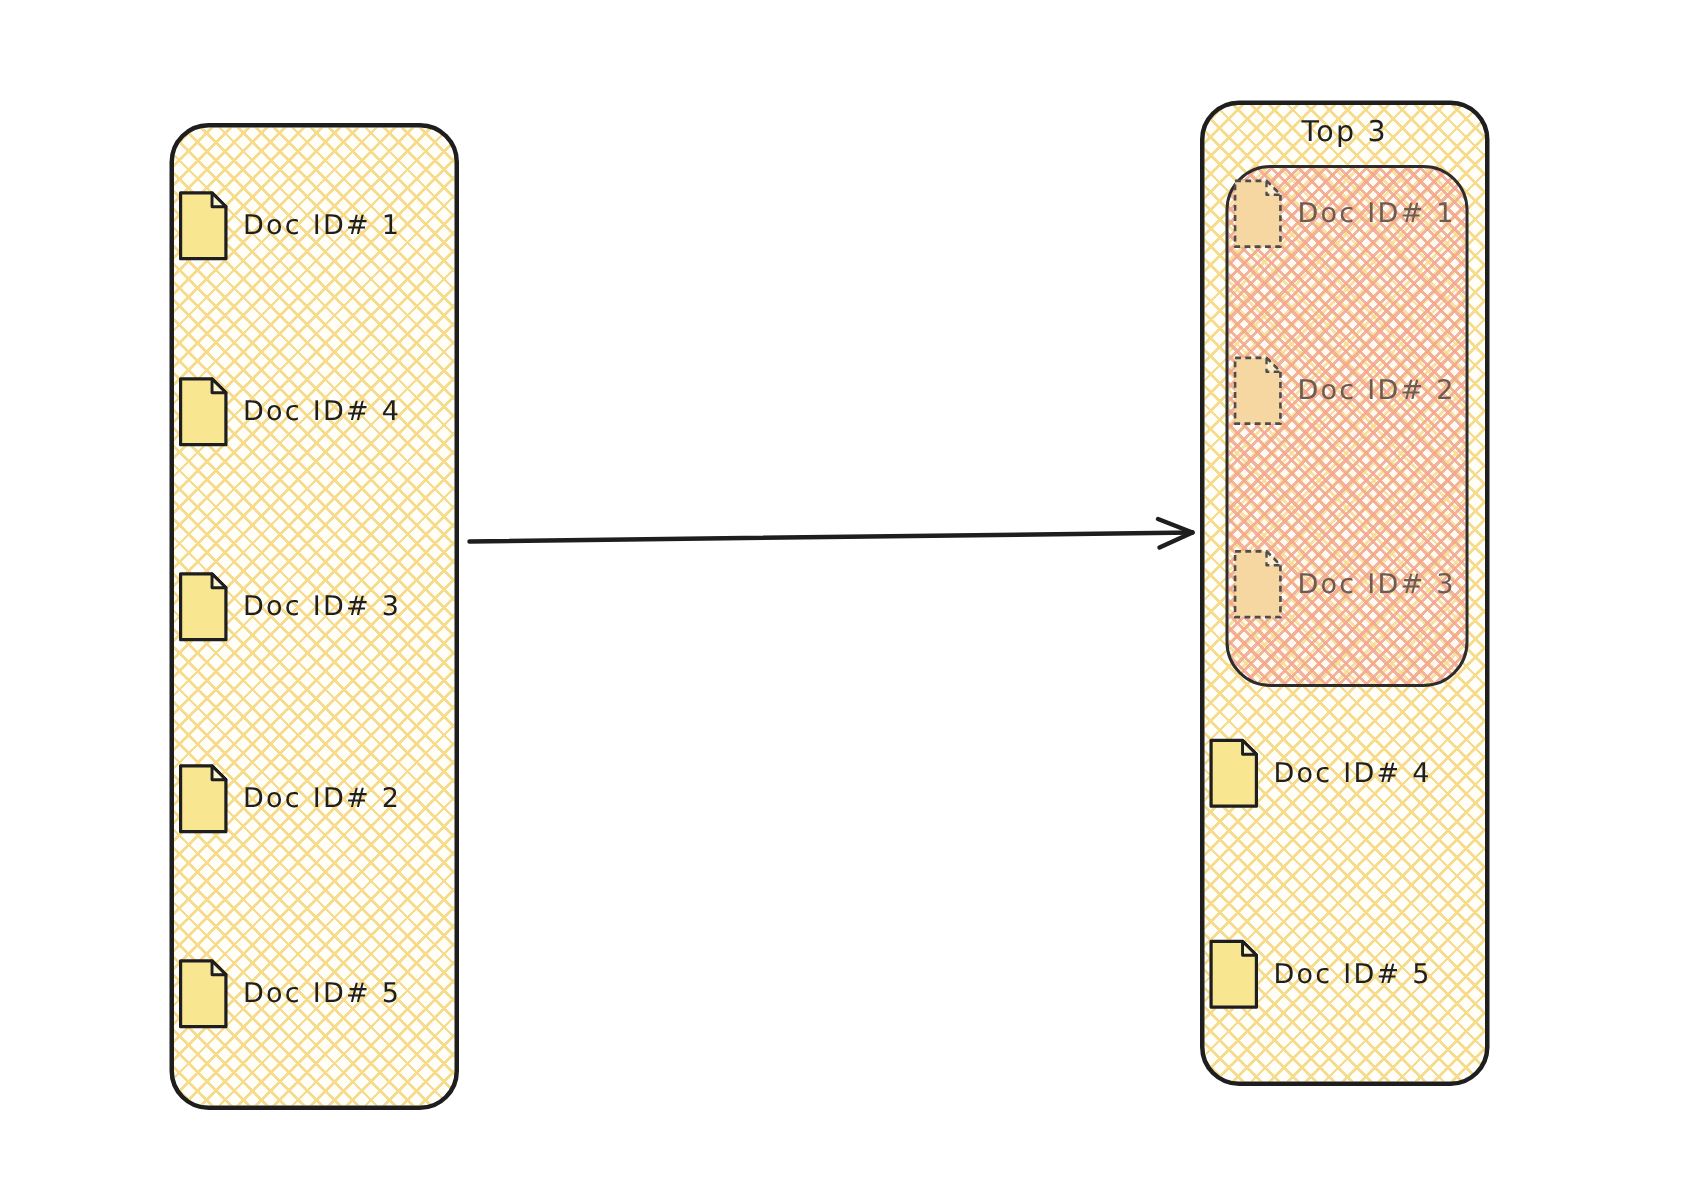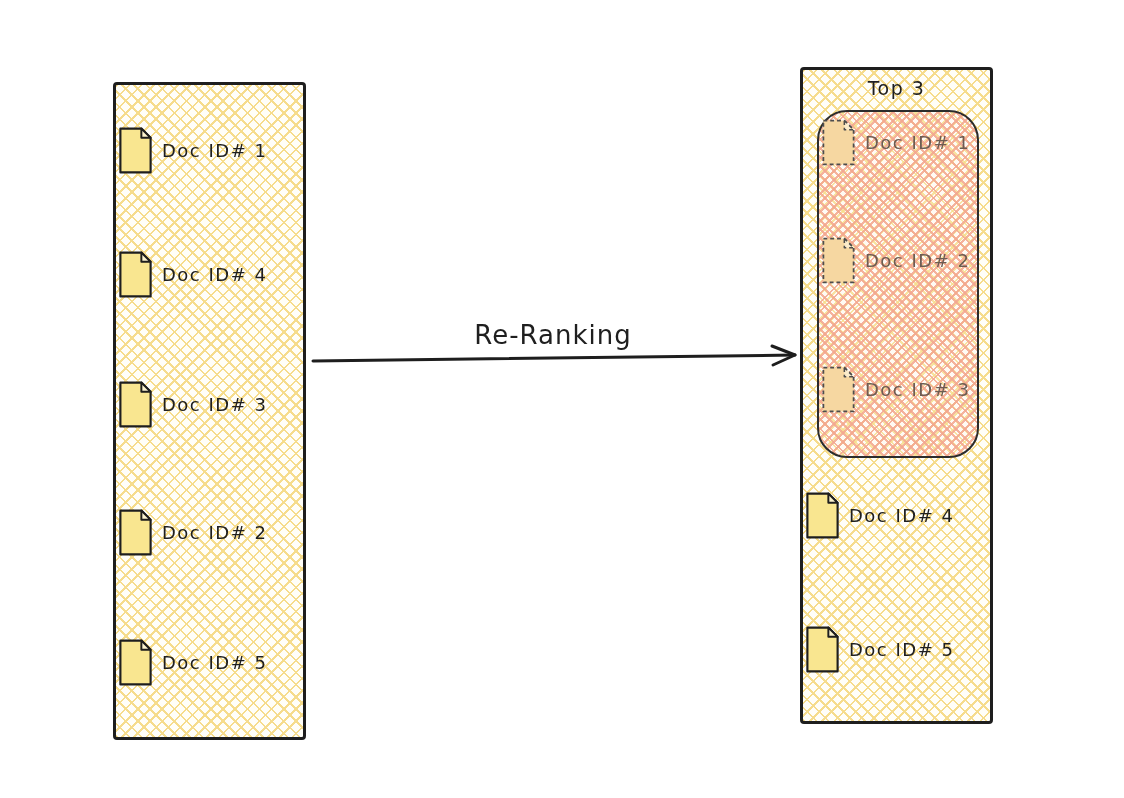--- a/index.html
+++ b/index.html
@@ -17,21 +17,21 @@
     position:relative;
     width:1124px;height:798px;
     background:#ffffff;
     font-family:"DejaVu Sans", sans-serif;
     overflow:hidden;
   }
   
   .panel{
     position:absolute;
     border:3px solid var(--outline);
-    border-radius:4px;
+    border-radius:26px;
     box-sizing:border-box;
     background:
       repeating-linear-gradient(45deg,  var(--hatch-yellow) 0 1.8px, transparent 1.8px 8.6px),
       repeating-linear-gradient(135deg, var(--hatch-yellow) 0 1.8px, transparent 1.8px 8.6px),
       #fffef8;
   }
   .left-panel{left:113px;top:82px;width:193px;height:658px;}
   .right-panel{left:800px;top:67px;width:193px;height:657px;}
 
   .inner-box{
@@ -94,21 +94,20 @@
 </style>
 </head>
 <body>
 
 <div class="canvas">
 
   <svg class="arrow-layer" width="1124" height="798" viewBox="0 0 1124 798" aria-hidden="true">
     <path class="arrow-line" d="M313 361 L795 355"></path>
     <path class="arrow-head" d="M795 355 L772 346 M795 355 L773 365"></path>
   </svg>
-  <div class="arrow-label">Re-Ranking</div>
 
   <div class="panel left-panel">
 
     <div class="doc-item lp-doc-0">
       <span>
         <svg class="doc-svg" viewBox="0 0 40 50" width="39" height="49">
           <path class="doc-body" d="M4.5 2.5 H26 L35.5 12 V47.5 H4.5 Z"></path>
           <path class="doc-fold" d="M26 2.5 L35.5 12 H26 Z"></path>
         </svg>
       </span>

